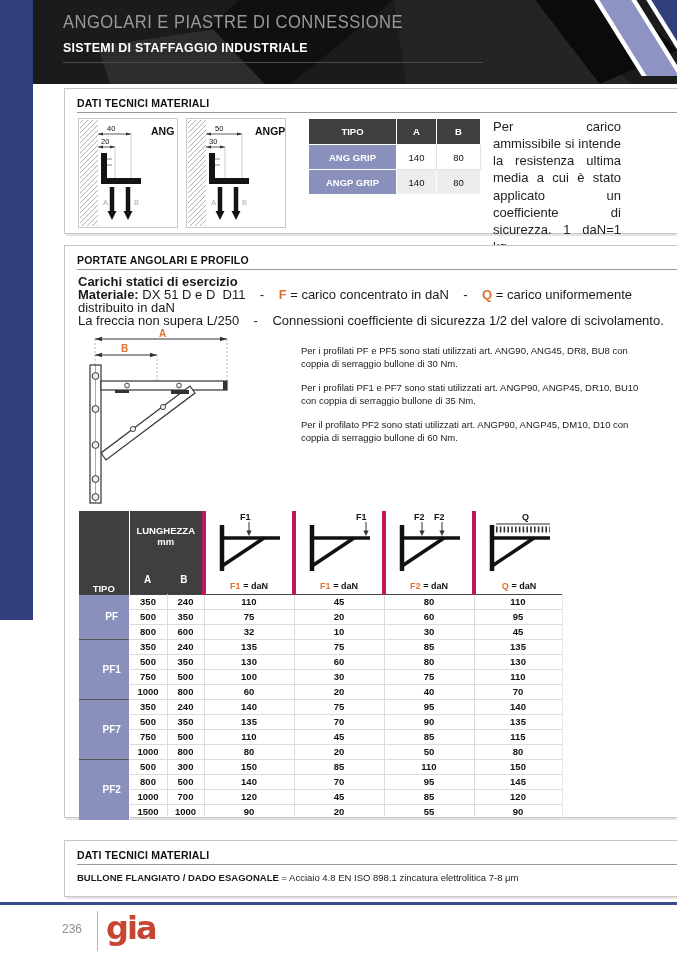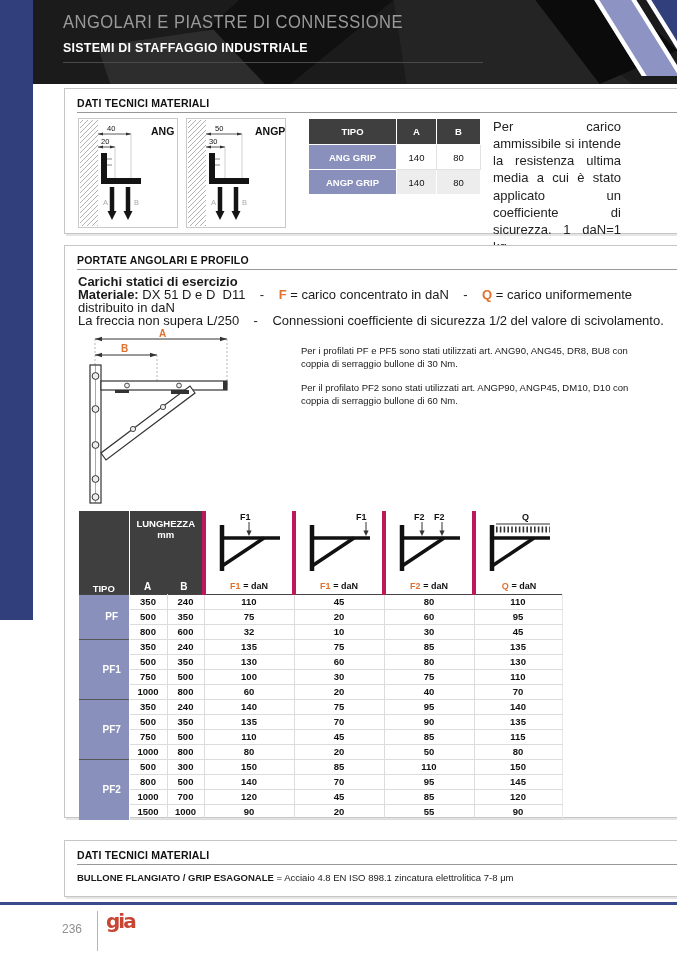--- a/index.html
+++ b/index.html
@@ -64,42 +64,42 @@
   .b2-paras p { margin-bottom:12px; }
 
   
   .ltab { border-collapse:collapse; margin:4px 0 0 14px; table-layout:fixed; }
   .ltab col.c-tipo { width:50px; } .ltab col.c-a { width:38px; } .ltab col.c-b { width:37px; }
   .ltab col.c-f { width:87px; }
   .ltab thead th { padding:0; vertical-align:bottom; }
   .ltab thead { border-bottom:1.5px solid #444; }
   .th-dark { background:#3f3f3f; color:#fff; font-weight:bold; font-size:9.5px; vertical-align:middle; }
   .th-tipo { border-right:1.5px solid #fff; }
-  .len-wrap { display:flex; flex-direction:column; height:80px; justify-content:space-between;gap:13px; }
+  .len-wrap { display:flex; flex-direction:column; height:80px; justify-content:center;gap:13px; }
   .len-top { text-align:center; line-height:11px; padding-top:4px; }
   .len-ab { display:flex; margin-top:14px; padding-bottom:2px; }
   .len-ab span { flex:1; text-align:center; font-size:10px; }
   .th-diag { background:#fff; border-left:4px solid #be185d; }
   .th-diag .cap { text-align:center; font-size:9px; font-weight:bold; color:#111; padding-bottom:3px; }
   .ltab tbody { border-top:1.4px solid #555; }
   .ltab tbody td { text-align:center; font-size:9.5px; font-weight:bold; color:#111;
     height:14px; line-height:14px; border-right:1px solid #dcdcdc; border-bottom:1px solid #dcdcdc; }
   .ltab tbody td:last-child { border-right:1px solid #e8e8e8; }
   .ltab td.tipo-cell { background:#8a90bc; color:#fff; font-weight:bold; font-size:10px;
     border-right:1.5px solid #fff; border-bottom:none;padding-left:16px; }
 
   
   .b3-line { margin:7px 12px 0 12px; font-size:9.5px; color:#1a1a1a; }
 
   
   .f-rule { position:absolute; left:0; right:0; top:902px; height:3px; background:#3a4a8d; }
   .f-page { position:absolute; left:62px; top:922px; font-size:12px; color:#8f8f8f; }
   .f-div { position:absolute; left:97px; top:911px; width:1px; height:40px; background:#b5b5b5; }
   .f-logo { position:absolute; left:106px; top:909px; font-family:"DejaVu Sans", sans-serif;
-    font-size:20px; font-weight:bold; color:#c84534; letter-spacing:-2px; }
+    font-size:32px; font-weight:bold; color:#c84534; letter-spacing:-2px; }
 
   svg text { font-family:"Liberation Sans", sans-serif; }
 </style>
 </head>
 <body>
 
 <div class="page">
 
   <div class="sidebar"></div>
 
@@ -246,20 +246,21 @@
         <polygon points="26,124 31,131 120,64 115,57" fill="#fff" stroke="#333" stroke-width="1.2"></polygon>
         <circle cx="58" cy="100" r="2.6" fill="#eee" stroke="#333" stroke-width="0.9"></circle>
         <circle cx="88" cy="78" r="2.6" fill="#eee" stroke="#333" stroke-width="0.9"></circle>
         <circle cx="52" cy="56.5" r="2.4" fill="#eee" stroke="#333" stroke-width="0.9"></circle>
         <circle cx="104" cy="56.5" r="2.4" fill="#eee" stroke="#333" stroke-width="0.9"></circle>
         <rect x="96" y="61" width="18" height="4" fill="#333"></rect>
         <rect x="40" y="61" width="14" height="3" fill="#333"></rect>
       </svg>
       <div class="b2-paras">
         <p>Per i profilati PF e PF5  sono stati utilizzati art. ANG90, ANG45, DR8, BU8 con coppia di serraggio bullone di 30 Nm.</p>
+        <p>Per i profilati PF1 e PF7 sono stati utilizzati art. ANGP90, ANGP45, DR10, BU10 con coppia di serraggio bullone di 35 Nm.</p>
         <p>Per il profilato PF2 sono stati utilizzati art. ANGP90, ANGP45, DM10, D10 con coppia di serraggio bullone di 60 Nm.</p>
       </div>
     </div>
 
     <table class="ltab">
       <colgroup>
         <col class="c-tipo">
           <col class="c-a">
           <col class="c-b">
         <col class="c-f">
@@ -460,21 +461,21 @@
             <td>90</td>
           </tr>
         </tbody>
       </table>
   </div>
 
   <div class="box box3">
     <div class="sec-title">DATI TECNICI MATERIALI</div>
     <div class="sec-rule"></div>
     <div class="b3-line">
-      <span class="b">BULLONE FLANGIATO / GRIP ESAGONALE</span><span> = Acciaio 4.8 EN ISO 898.1 zincatura elettrolitica 7-8 μm</span>
+      <span class="b">BULLONE FLANGIATO / DADO ESAGONALE</span><span> = Acciaio 4.8 EN ISO 898.1 zincatura elettrolitica 7-8 μm</span>
     </div>
   </div>
 
   <div class="f-rule"></div>
   <div class="f-page">236</div>
   <div class="f-div"></div>
   <div class="f-logo">gia</div>
 
 </div>
 

